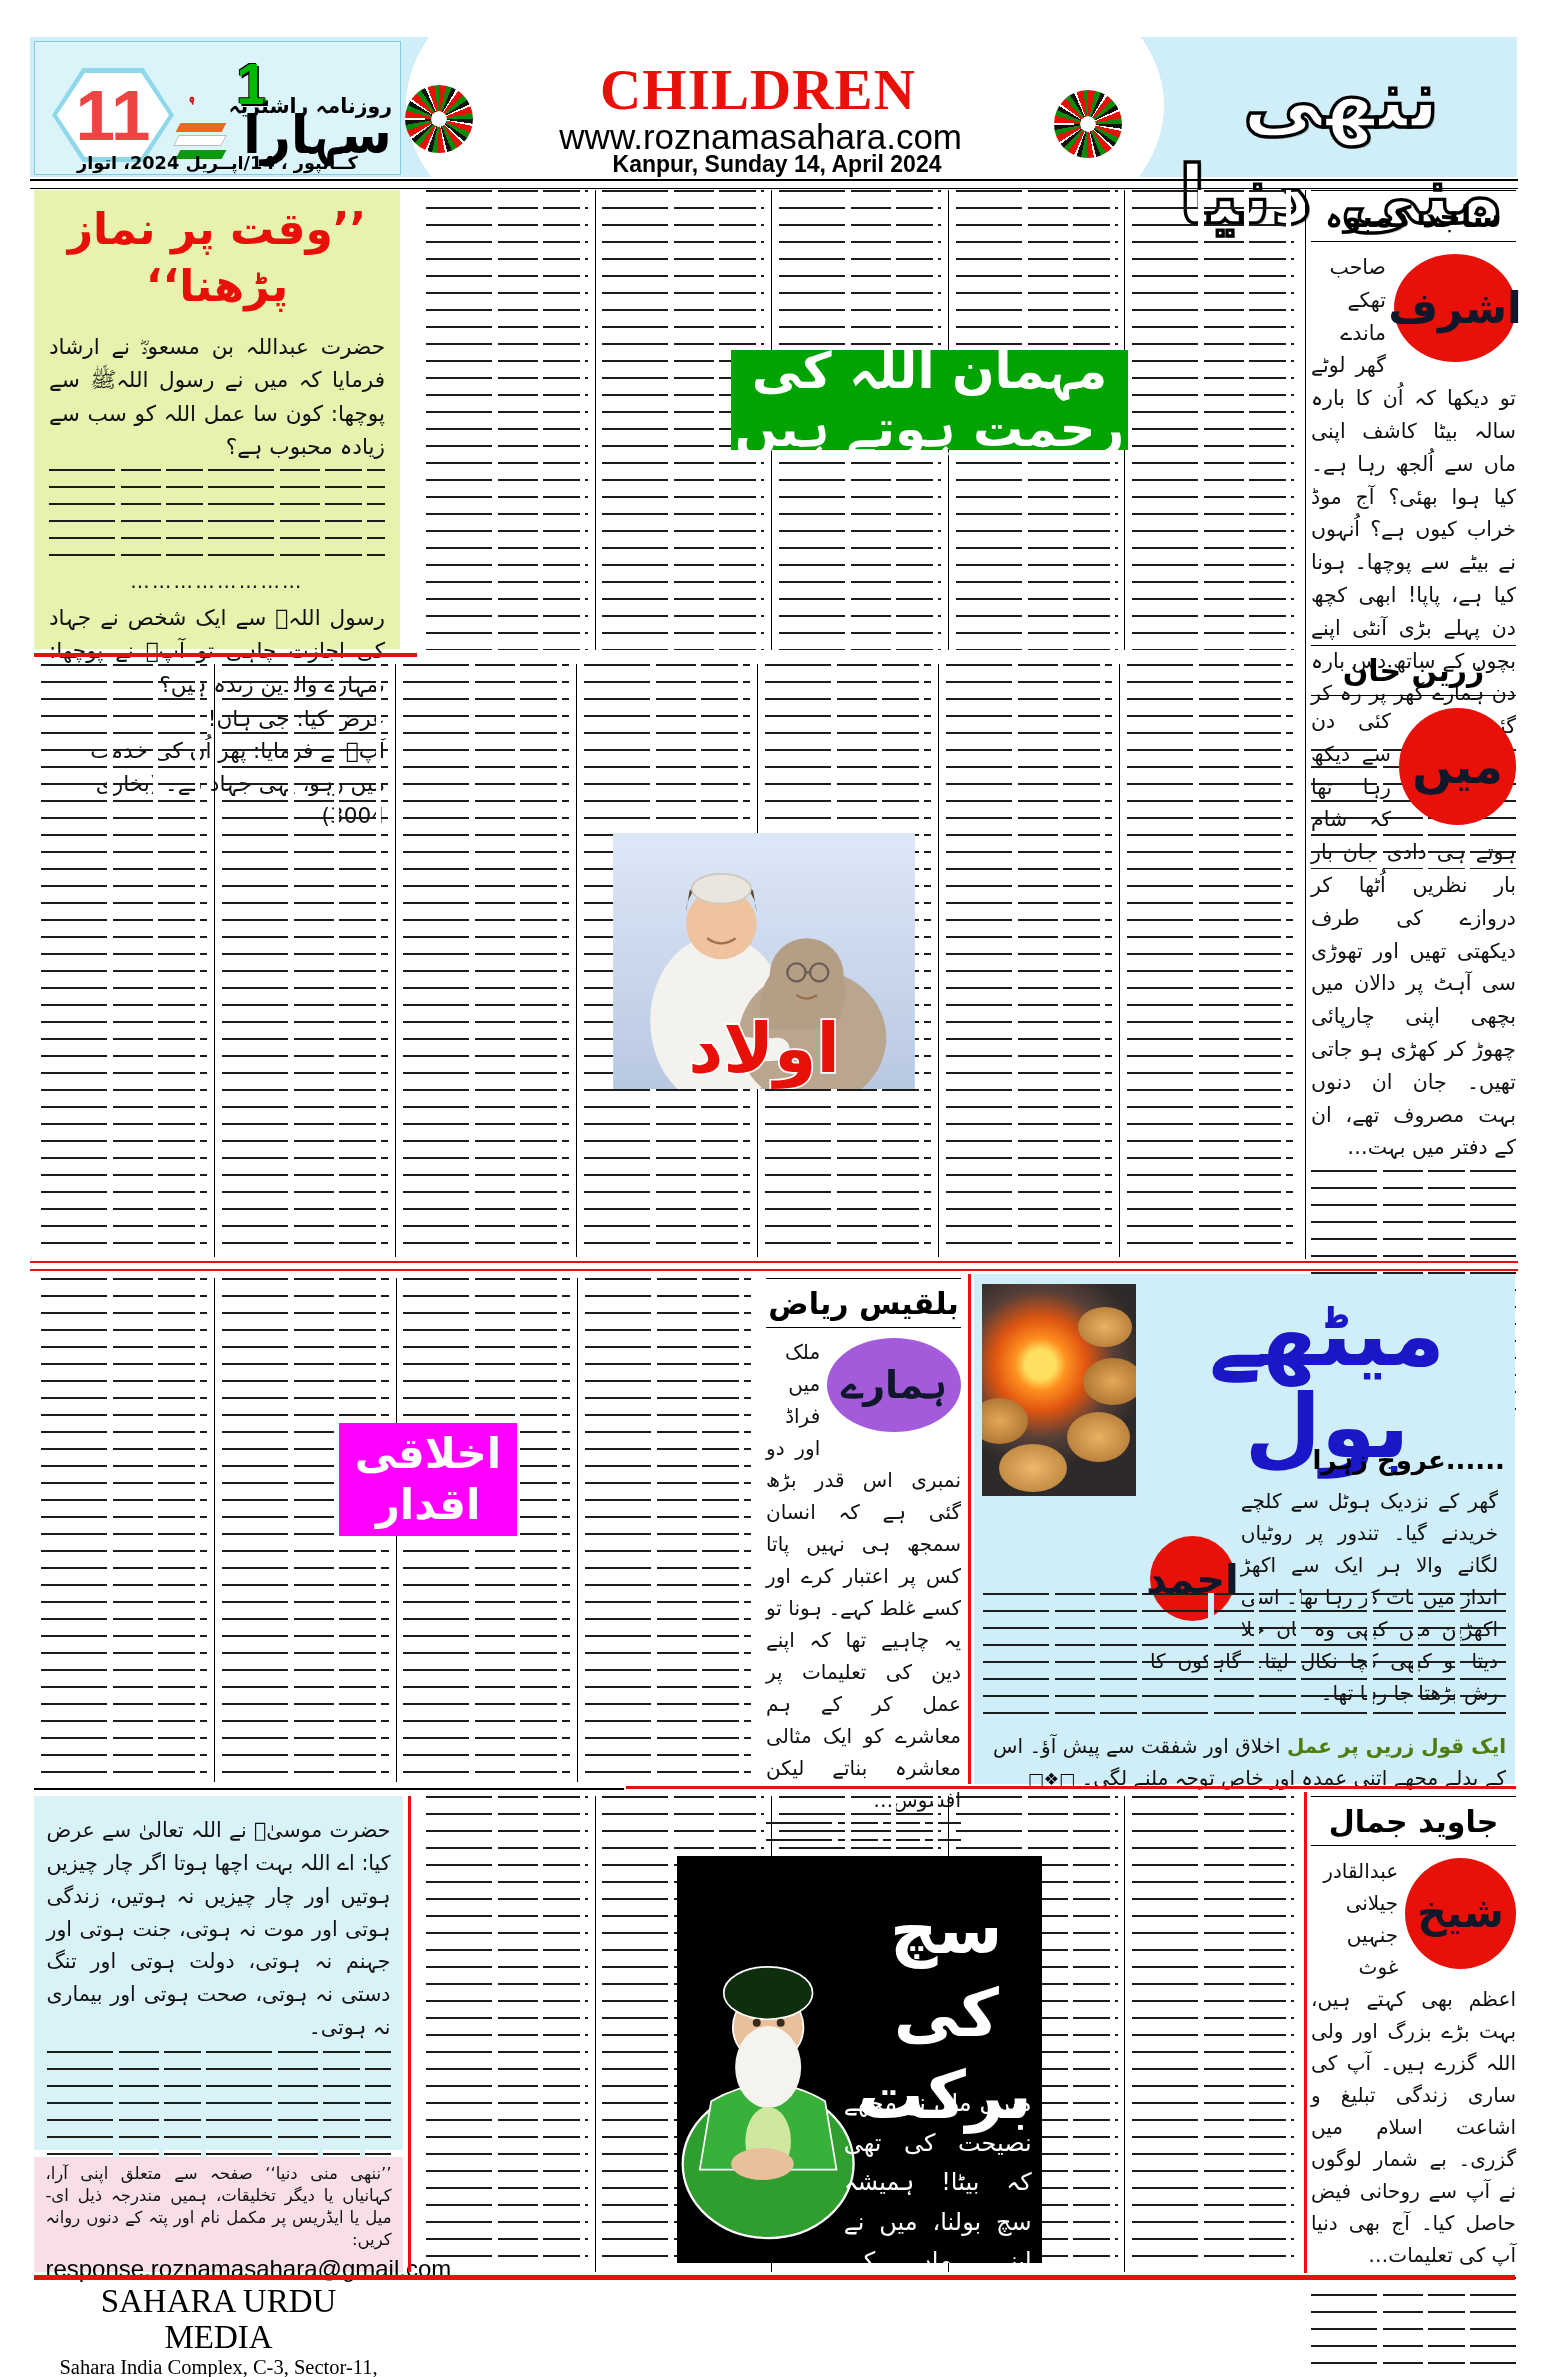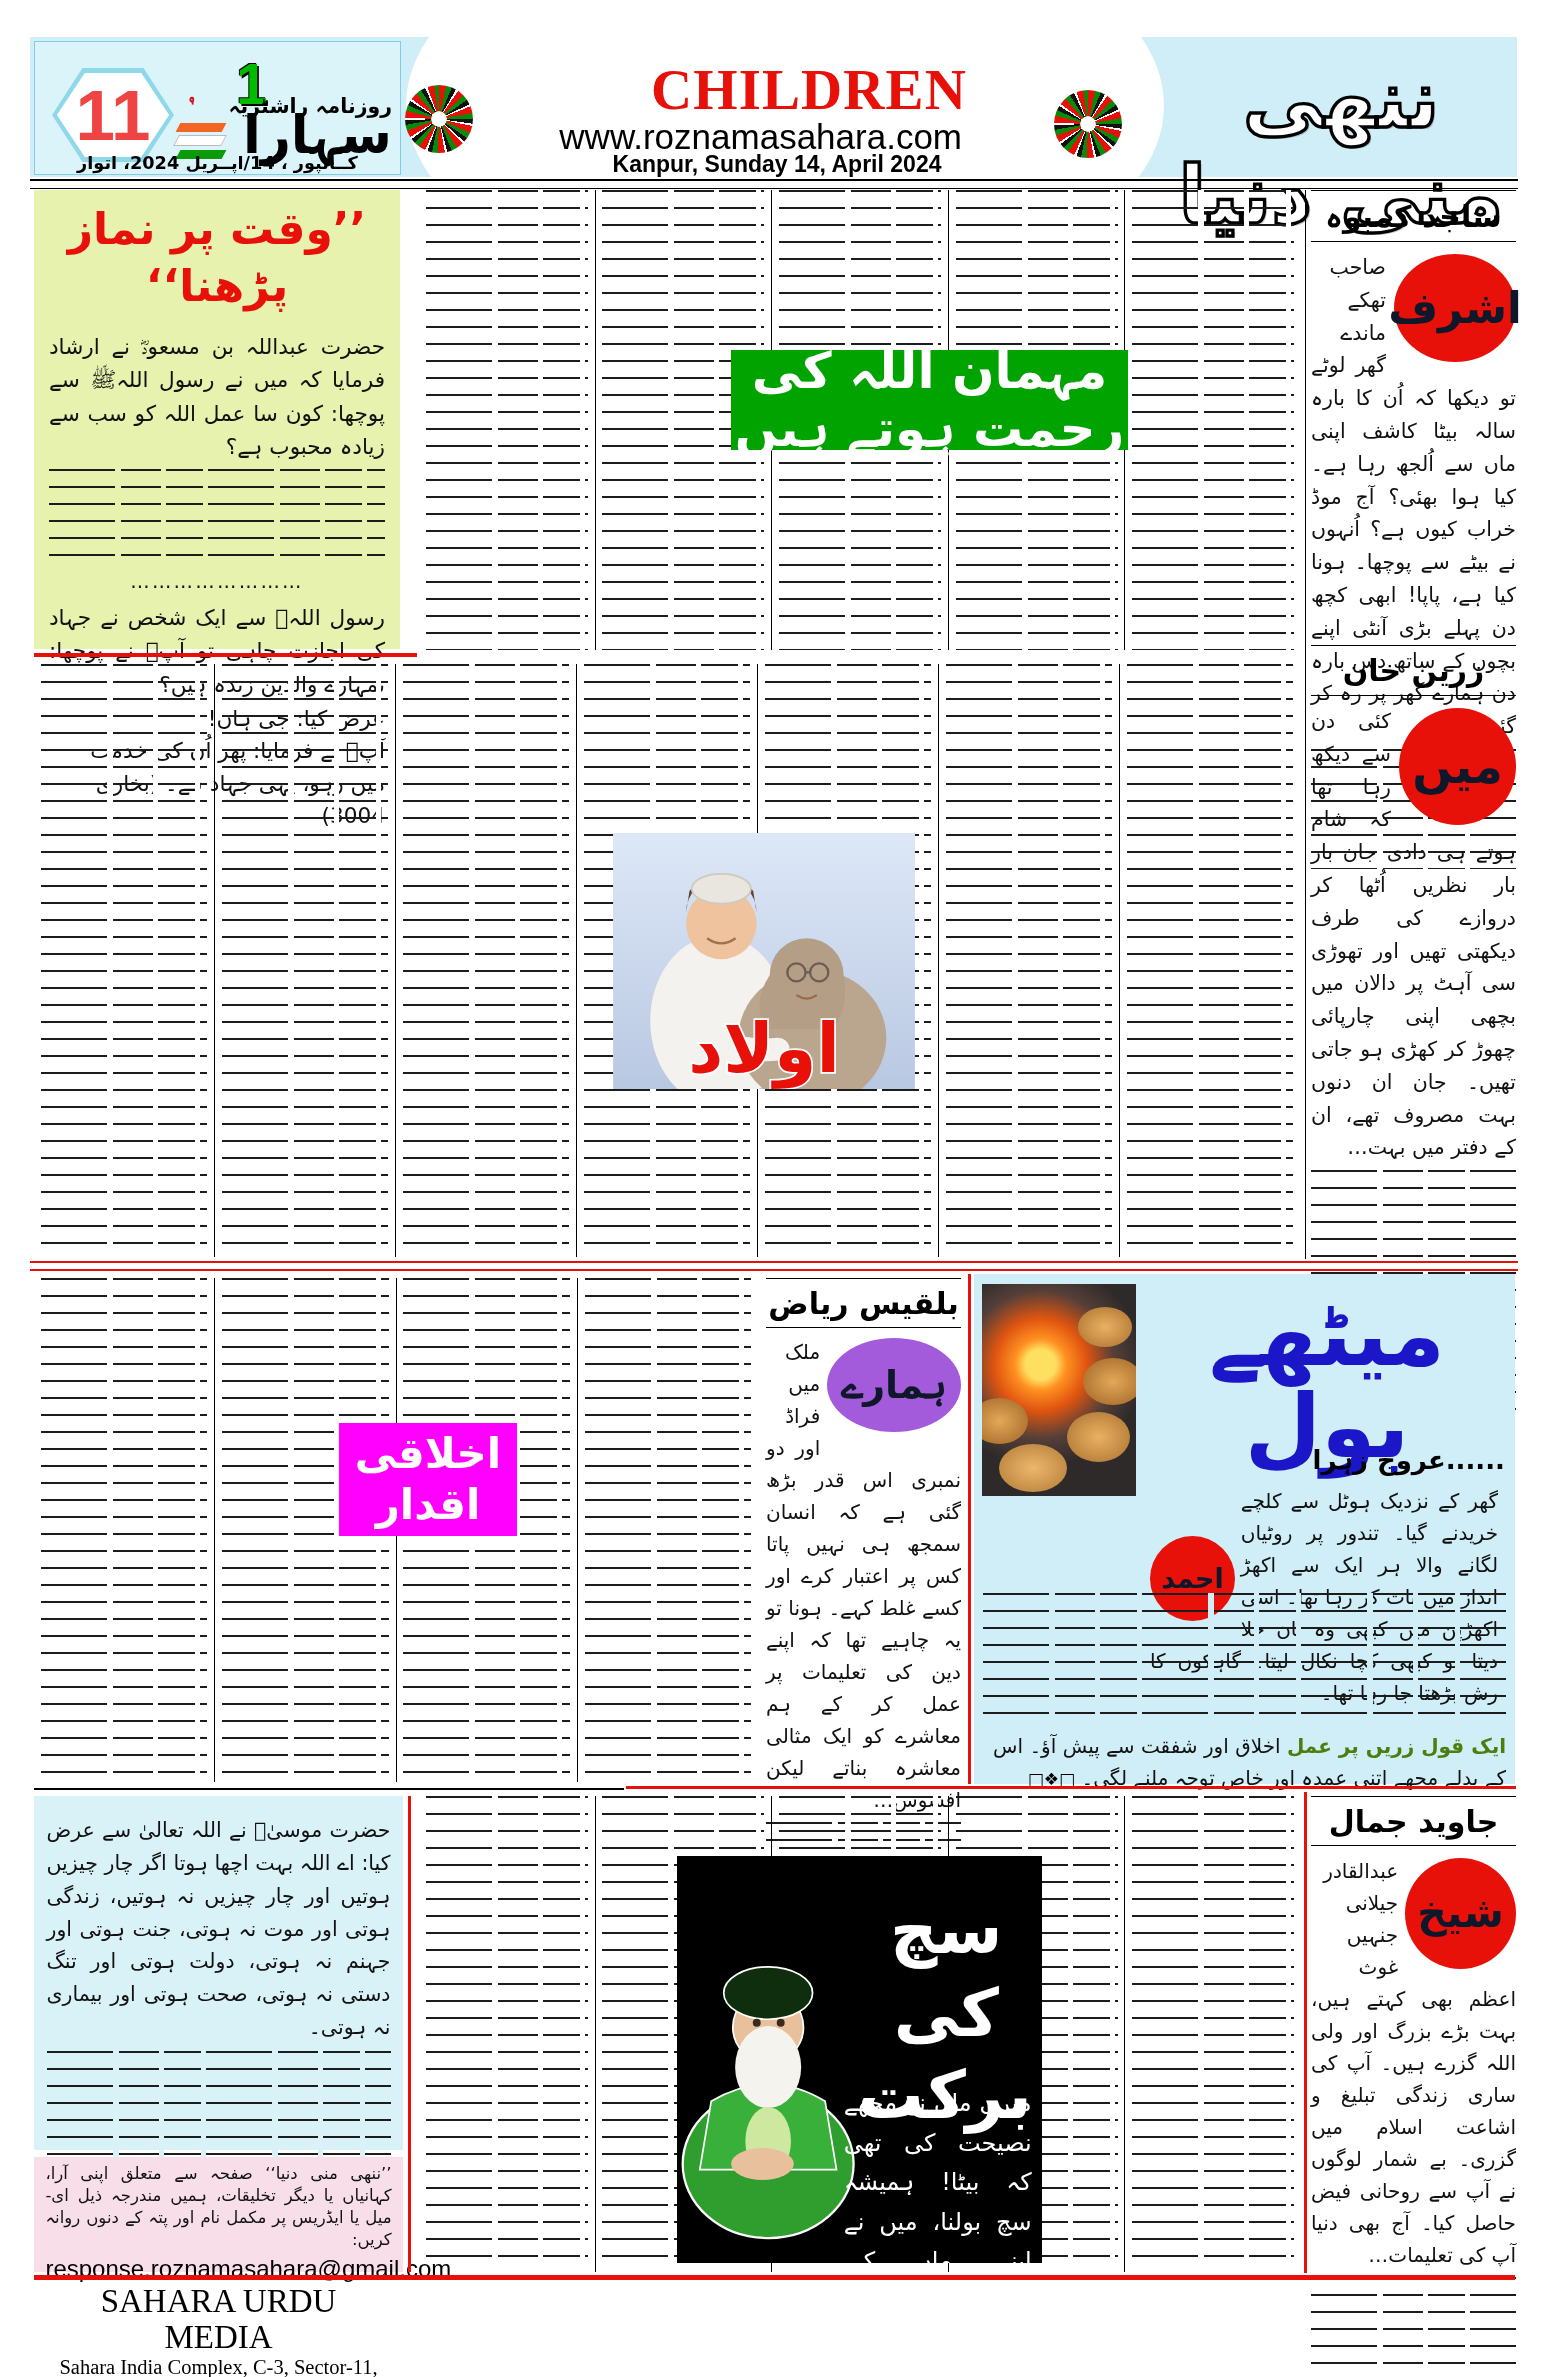--- a/index.html
+++ b/index.html
@@ -58,21 +58,21 @@
     <div class="abs ur" style="right:8px;top:52px;font-size:20.5px;font-weight:bold;color:#000;">روزنامہ راشٹریہ</div>
     <div class="flag" style="left:141px;top:81px;">
       <i style="background:#f26522;"></i>
         <i style="background:#fff;border:0.6px solid #bbb;"></i>
         <i style="background:#0a9a0a;"></i>
     </div>
     <div class="abs ur" style="right:8px;top:67px;font-size:52px;font-weight:900;color:#000;line-height:1;">سہارا</div>
     <div class="abs ur" style="left:0;right:0;bottom:1.1px;text-align:center;font-size:17.7px;font-weight:bold;color:#000;">کــانپور ، 14/اپــریل 2024، اتوار</div>
   </div>
 
-  <div class="abs serif" style="left:625px;top:57px;width:370px;text-align:center;font-size:57px;font-weight:bold;color:#e8110a;letter-spacing:1.1px;">CHILDREN</div>
+  <div class="abs serif" style="left:574px;top:57px;width:370px;text-align:center;font-size:57px;font-weight:bold;color:#e8110a;letter-spacing:1.1px;">CHILDREN</div>
   <div class="abs sans" style="left:593px;top:117px;width:370px;text-align:center;font-size:35px;color:#000;">www.roznamasahara.com</div>
   <div class="abs sans" style="left:593px;top:151px;width:370px;text-align:center;font-size:23px;font-weight:bold;color:#000;">Kanpur, Sunday 14, April 2024</div>
 
   <div class="abs pin" style="left:406px;top:85px;width:68px;height:68px;"></div>
   <div class="abs pin" style="left:1055px;top:90px;width:68px;height:68px;"></div>
 
   <div class="abs ur outline-w" style="left:1171px;top:52px;width:342px;text-align:center;font-size:80px;font-weight:900;line-height:1.2;">ننھی منی دنیا</div>
 
   <div class="abs" style="left:31px;top:179px;width:1488px;height:6.8px;border-top:2.8px solid #000;border-bottom:1.7px solid #000;"></div>
 
@@ -219,21 +219,21 @@
            #3a3433;overflow:hidden;">
       <div class="abs" style="left:96px;top:23px;width:54px;height:40px;border-radius:50%;background:radial-gradient(#eab163,#a9702f);"></div>
       <div class="abs" style="left:101px;top:74px;width:60px;height:47px;border-radius:50%;background:radial-gradient(#e5a858,#9c6426);"></div>
       <div class="abs" style="left:85px;top:128px;width:63px;height:50px;border-radius:50%;background:radial-gradient(#eab163,#a9702f);"></div>
       <div class="abs" style="left:17px;top:160px;width:68px;height:48px;border-radius:50%;background:radial-gradient(#edb76d,#b07a35);"></div>
       <div class="abs" style="left:-11.4px;top:114px;width:57px;height:46px;border-radius:50%;background:radial-gradient(#e5a858,#9c6426);"></div>
     </div>
     <div class="abs ur" style="right:17px;top:15px;width:342px;text-align:center;color:#1b16c8;font-size:88px;font-weight:900;line-height:1.05;">میٹھے بول</div>
     <div class="abs ur" style="right:10px;top:171px;width:319px;text-align:right;font-size:26px;font-weight:bold;color:#000;">......عروج زہرا</div>
     <div class="abs ur just" style="right:17px;top:211px;width:348px;font-size:20px;line-height:1.6;">
-      <span class="medal ur" style="float:left;width:85px;height:85px;font-size:27px;margin:51px 5.7px 0 0;">احمد</span>
+      <span class="medal ur" style="float:left;width:85px;height:85px;font-size:40px;margin:51px 5.7px 0 0;">احمد</span>
       <span>گھر کے نزدیک ہوٹل سے کلچے خریدنے گیا۔ تندور پر روٹیاں لگانے والا ہر ایک سے اکھڑ انداز میں بات کر رہا تھا۔ اسی اکھڑپن میں کبھی وہ نان جلا دیتا تو کبھی کچا نکال لیتا۔ گاہکوں کا رش بڑھتا جا رہا تھا۔</span>
     </div>
     <div class="lines" style="--bg:#cfeef7;position:absolute;left:9px;top:319px;width:523px;height:131px;"></div>
     <p class="abs ur" style="left:9px;top:456px;width:523px;font-size:20px;line-height:1.6;margin:0;">
       <span style="color:#4d7c0f;font-weight:bold;">ایک قول زریں پر عمل</span>
       <span> </span>
       <span>اخلاق اور شفقت سے پیش آؤ۔ اس کے بدلے مجھے اتنی عمدہ اور خاص توجہ ملنے لگی۔</span>
       <span class="endmark">□❖□</span>
     </p>
   </div>

